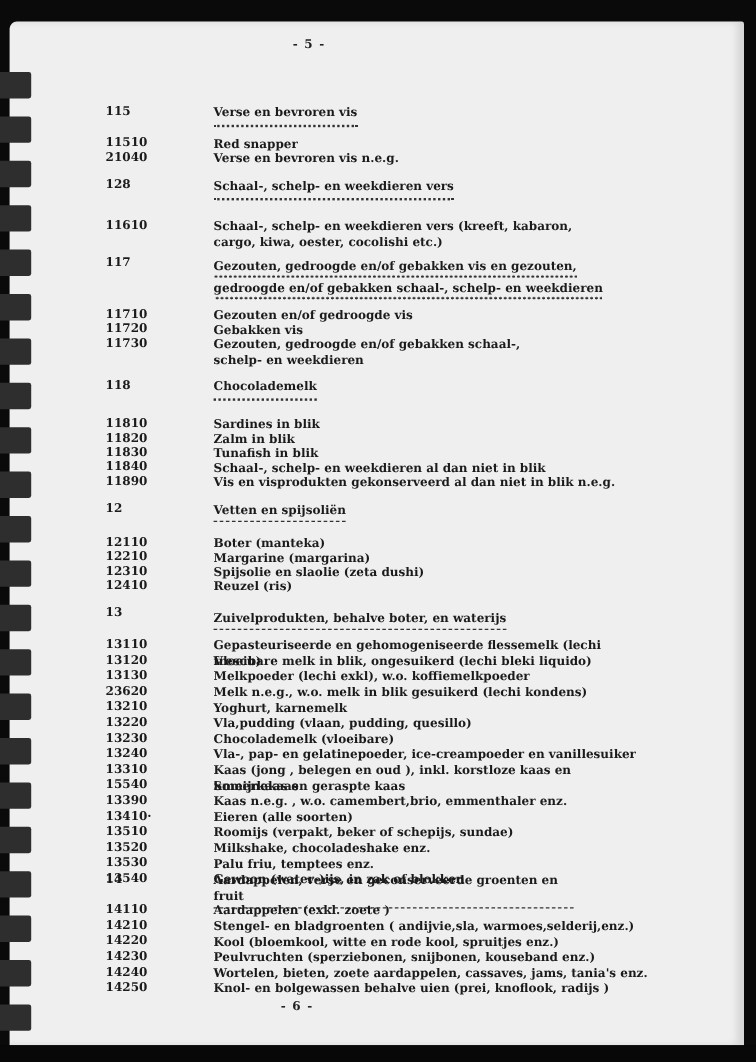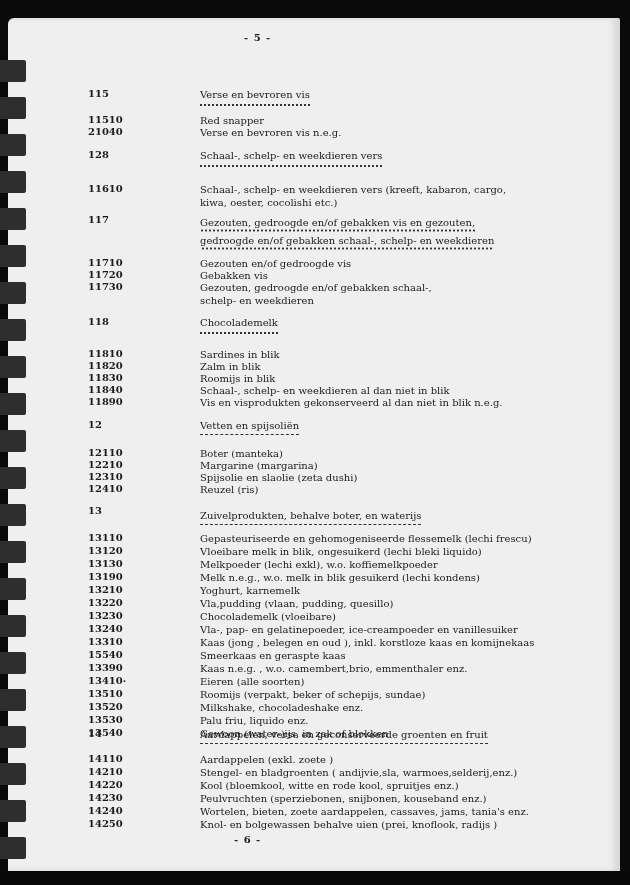--- a/index.html
+++ b/index.html
@@ -23,21 +23,21 @@
     position: absolute; font-weight: bold; font-size: 10px; color: #222;
     letter-spacing: 1px;
   }
   .rows { position: absolute; left: 0; top: 0; width: 630px; height: 885px; }
   .row { position: absolute; left: 0; width: 630px; }
   .code {
     position: absolute; left: 88px; font-weight: bold; font-size: 10px; color: #1b1b1b;
     font-family: "DejaVu Serif", serif;
   }
   .desc {
-    position: absolute; left: 200px; width: 330px; font-size: 10px; font-weight: normal;
+    position: absolute; left: 178px; width: 330px; font-size: 10px; font-weight: bold;
     color: #1b1b1b; line-height: 13px; white-space: normal;
   }
   .dotted { border-bottom: 2px dotted #333; padding-bottom: 3px; display: inline-block; }
   .dashed { border-bottom: 1.5px dashed #333; padding-bottom: 2px; display: inline-block; }
   .bottom-shadow {
     position: absolute; left: 0; top: 871px; width: 630px; height: 14px; background: #080808;
   }
 </style>
 </head>
 <body>
@@ -119,21 +119,21 @@
   <div class="row" style="top:348px">
     <span class="code">11810</span>
     <span class="desc">Sardines in blik</span>
   </div>
   <div class="row" style="top:360px">
     <span class="code">11820</span>
     <span class="desc">Zalm in blik</span>
   </div>
   <div class="row" style="top:372px">
     <span class="code">11830</span>
-    <span class="desc">Roomijs in blik</span>
+    <span class="desc">Tunafish in blik</span>
   </div>
   <div class="row" style="top:384px">
     <span class="code">11840</span>
     <span class="desc">Schaal-, schelp- en weekdieren al dan niet in blik</span>
   </div>
   <div class="row" style="top:396px">
     <span class="code">11890</span>
     <span class="desc" style="width:340px">Vis en visprodukten gekonserveerd al dan niet in blik n.e.g.</span>
   </div>
 
@@ -168,21 +168,21 @@
     </div>
   <div class="row" style="top:545px">
       <span class="code">13120</span>
       <span class="desc" style="width:360px">Vloeibare melk in blik, ongesuikerd (lechi bleki liquido)</span>
     </div>
   <div class="row" style="top:558px">
       <span class="code">13130</span>
       <span class="desc" style="width:360px">Melkpoeder (lechi exkl), w.o. koffiemelkpoeder</span>
     </div>
   <div class="row" style="top:571px">
-      <span class="code">13190</span>
+      <span class="code">23620</span>
       <span class="desc" style="width:360px">Melk n.e.g., w.o. melk in blik gesuikerd (lechi kondens)</span>
     </div>
   <div class="row" style="top:584px">
       <span class="code">13210</span>
       <span class="desc">Yoghurt, karnemelk</span>
     </div>
   <div class="row" style="top:597px">
       <span class="code">13220</span>
       <span class="desc">Vla,pudding (vlaan, pudding, quesillo)</span>
     </div>
@@ -213,21 +213,21 @@
   <div class="row" style="top:688px">
       <span class="code">13510</span>
       <span class="desc">Roomijs (verpakt, beker of schepijs, sundae)</span>
     </div>
   <div class="row" style="top:701px">
       <span class="code">13520</span>
       <span class="desc">Milkshake, chocoladeshake enz.</span>
     </div>
   <div class="row" style="top:714px">
       <span class="code">13530</span>
-      <span class="desc">Palu friu, liquido enz.</span>
+      <span class="desc">Palu friu, temptees enz.</span>
     </div>
   <div class="row" style="top:727px">
       <span class="code">13540</span>
       <span class="desc">Gewoon (water-)ijs, in zak of blokken</span>
     </div>
 
   <div class="row" style="top:727px"></div>
   <div class="row" style="top:727px"></div>
   <div class="row" style="top:727px"></div>
   <div class="row" style="top:727px"></div>

